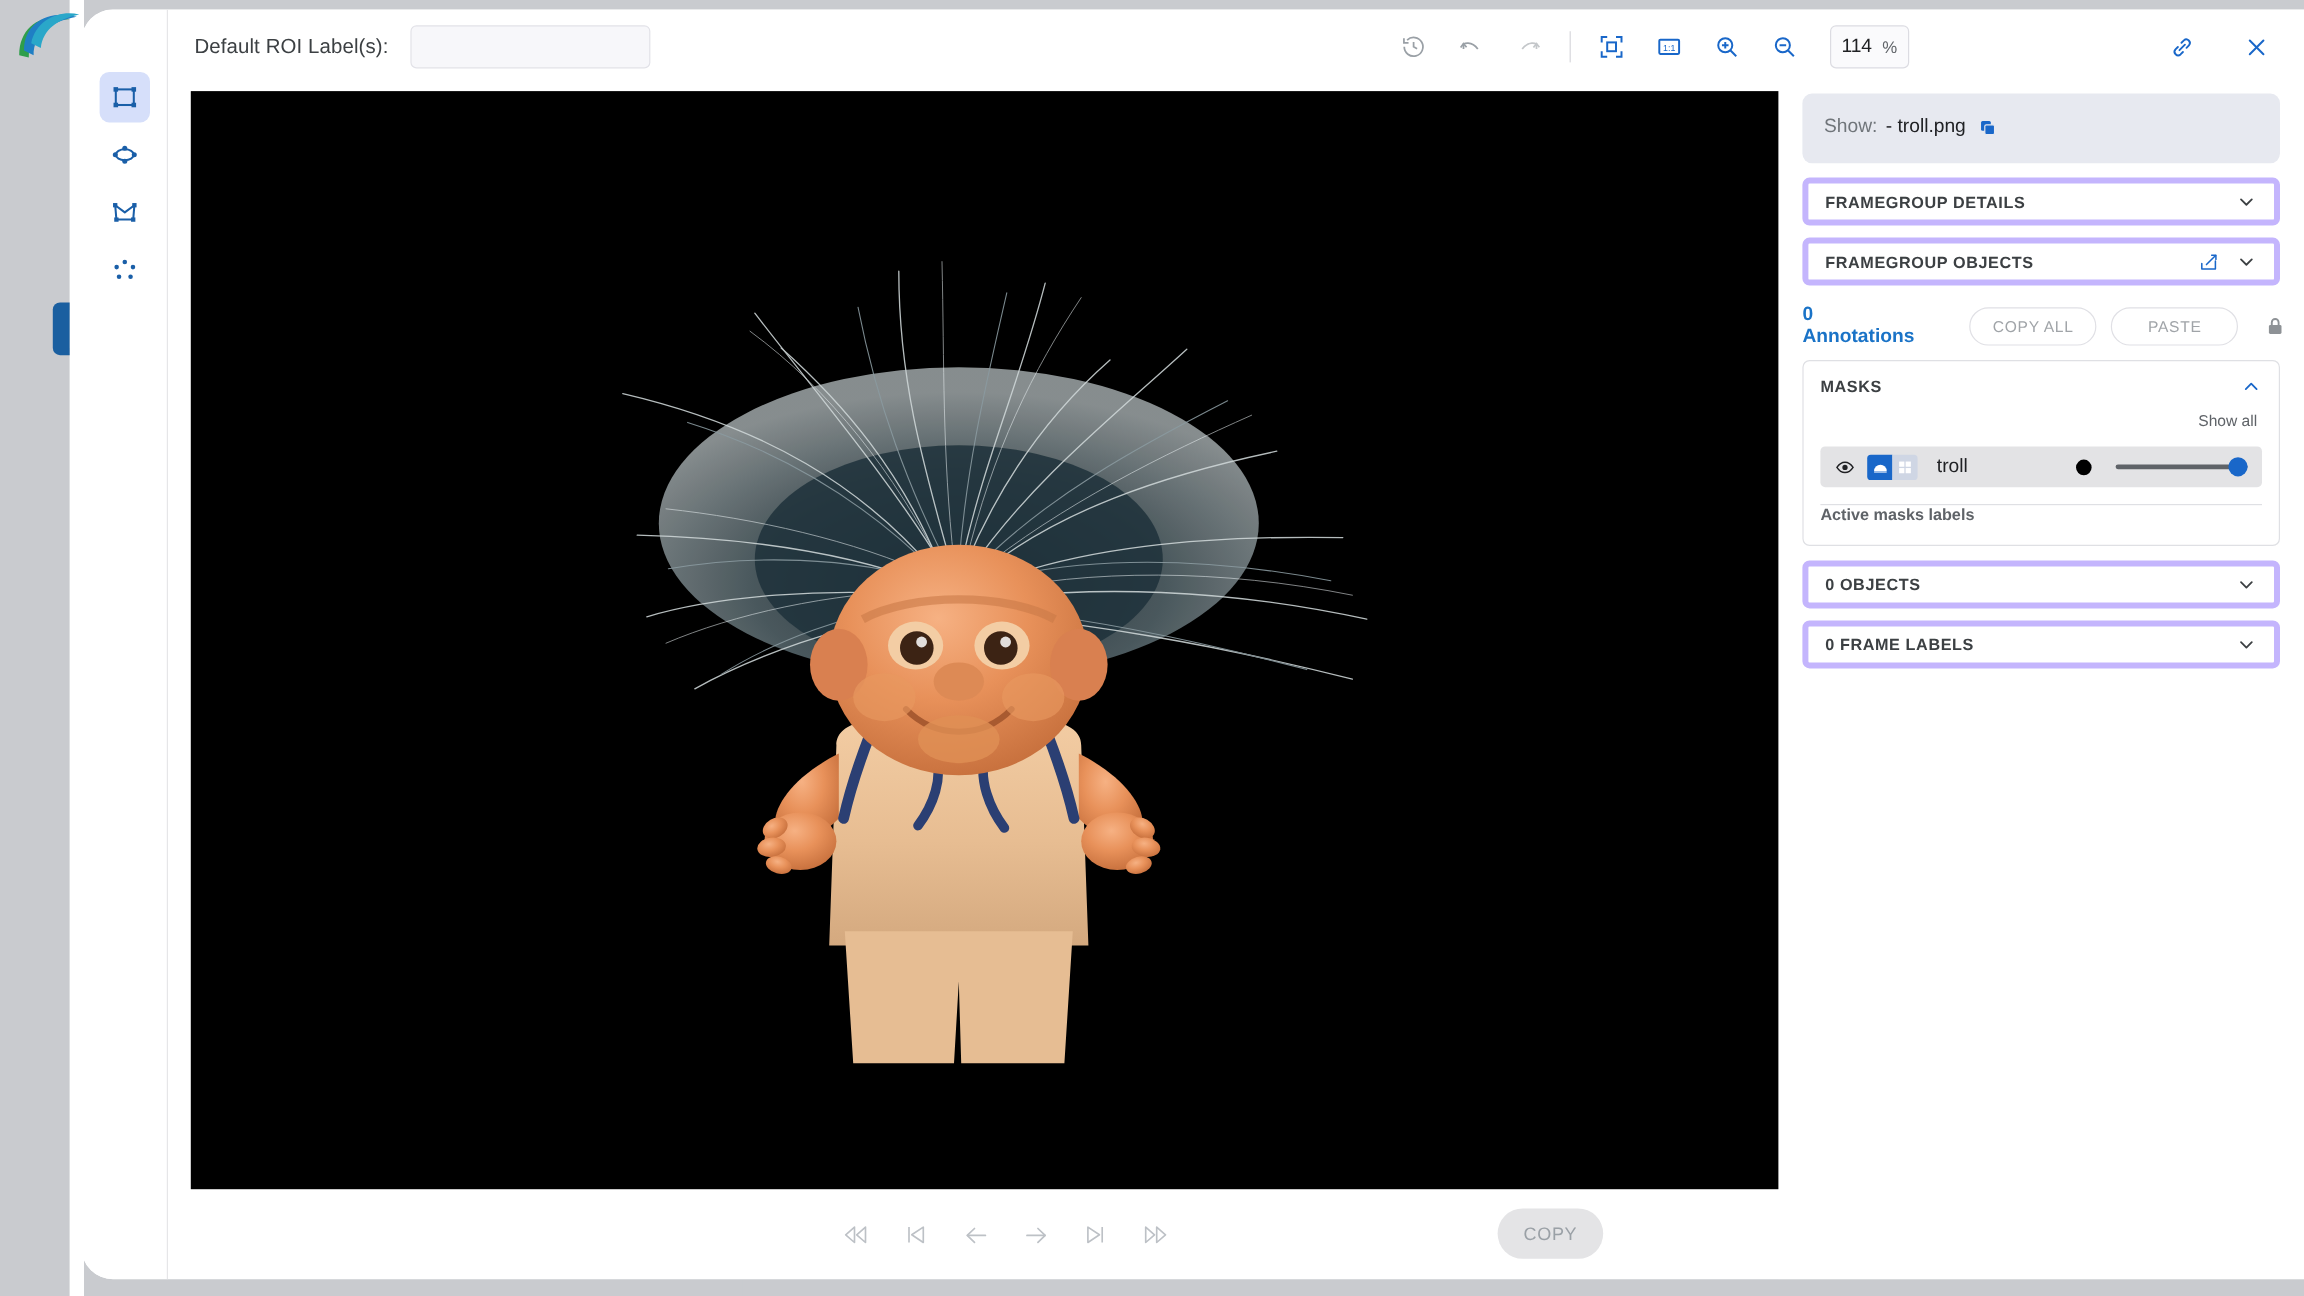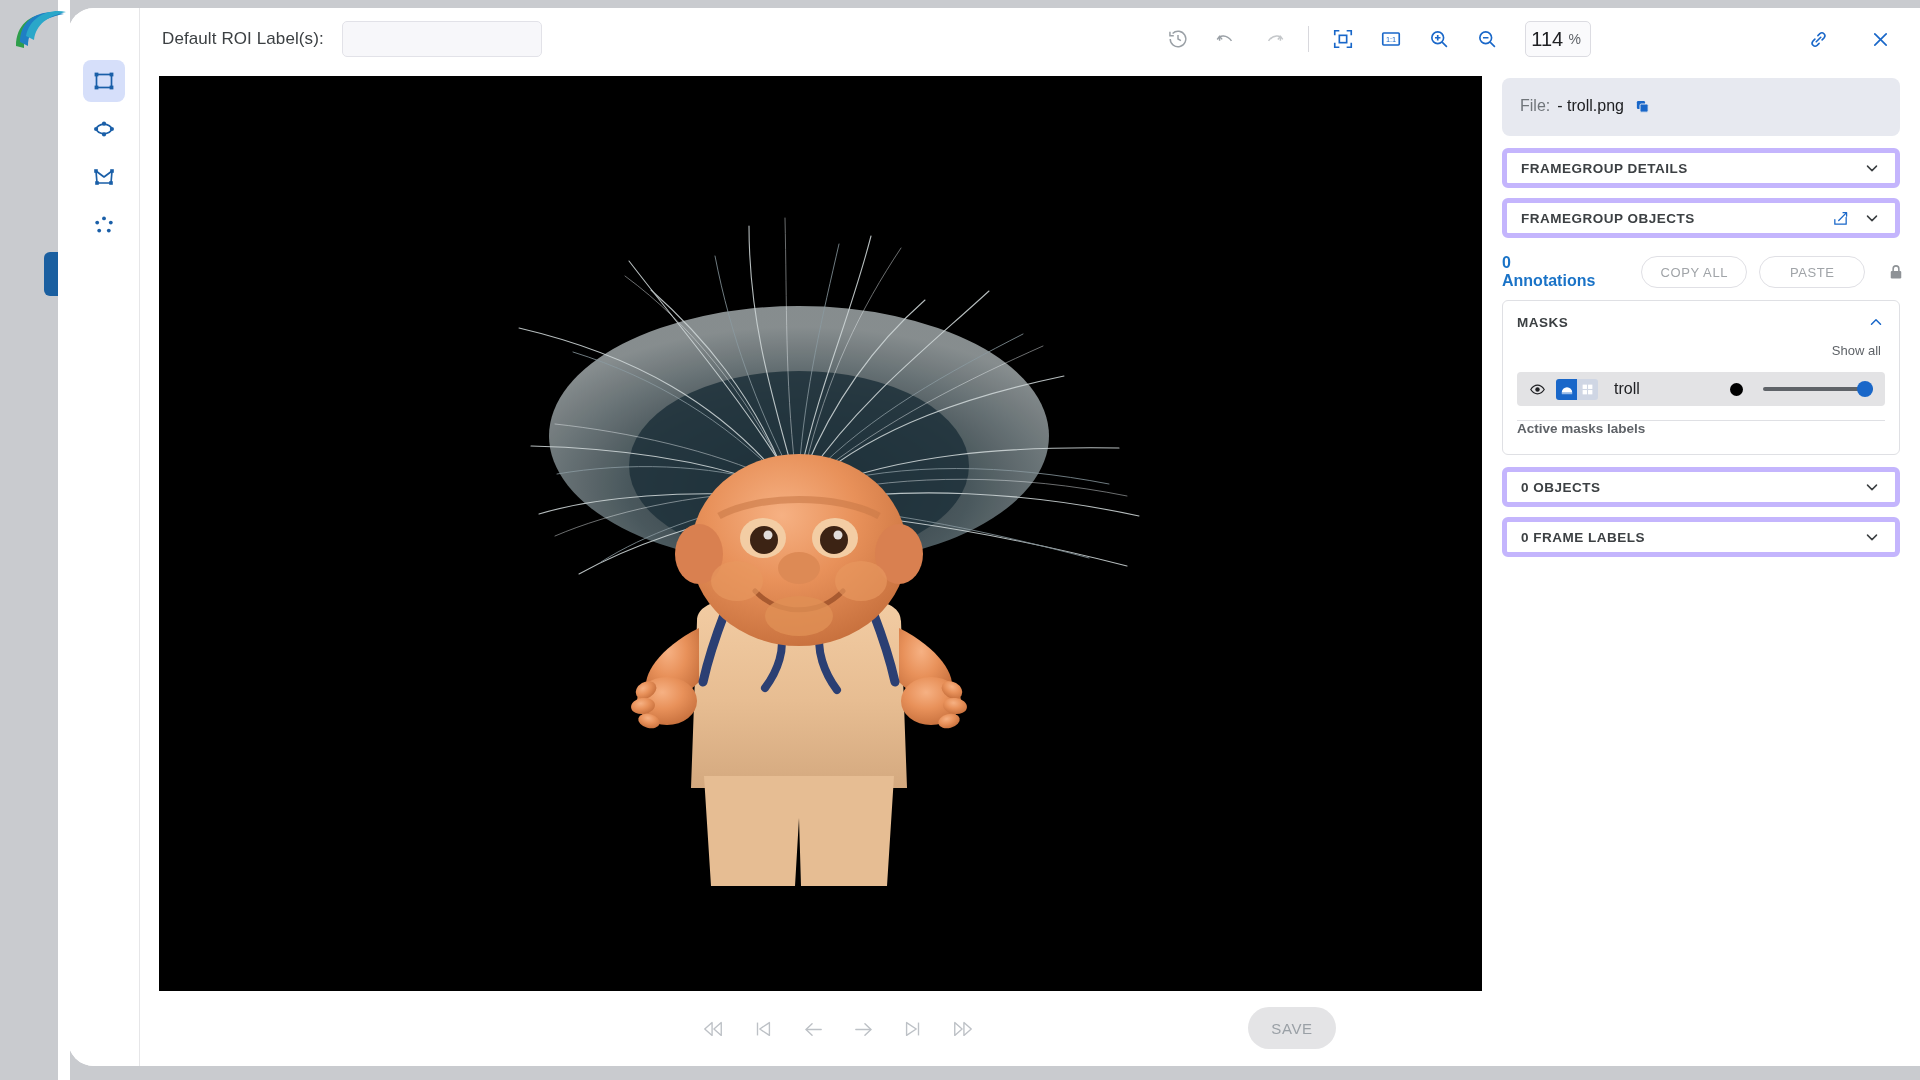--- a/index.html
+++ b/index.html
@@ -99,21 +99,21 @@
   #zoom-box {
     display: flex; align-items: center;
     width: 66px; height: 36px;
     margin-left: 14px;
     border: 1px solid #dcdce2;
     border-radius: 5px;
     background: #fafafc;
   }
   #zoom-value {
     flex: 1; text-align: center;
-    font-size: 20px; color: #202124;
+    font-size: 16px; color: #202124;
     border: none; background: transparent;
     font-family: "Liberation Sans", sans-serif;
     width: 40px; outline: none;
   }
   #zoom-percent { font-size: 14px; color: #5f6368; padding-right: 9px; }
   #win-actions {
     position: absolute; right: 16px; top: 0; height: 62px;
     display: flex; align-items: center; gap: 14px;
   }
 
@@ -567,28 +567,28 @@
       </div>
       <div class="nav-btn">
         <span>
           <svg class="ico" width="22" height="22" viewBox="0 0 24 24" fill="none" stroke="#bdc1c6" stroke-width="1.5" stroke-linejoin="round">
             <polygon points="3,5 3,19 11,12"></polygon>
               <polygon points="13,5 13,19 21,12"></polygon>
           </svg>
         </span>
       </div>
     </div>
-    <button id="save-button">SAVE</button>
+    <button id="save-button">COPY</button>
   </div>
 
   <div id="right-panel">
 
     <div id="file-info">
       <div class="file-row">
-        <span class="muted">File:</span>
+        <span class="muted">Show:</span>
         <span class="strong">- troll.png</span>
         <span style="margin-left:4px;">
           <svg class="ico" width="15" height="15" viewBox="0 0 24 24">
             <rect x="3" y="3" width="13" height="13" rx="2" fill="#1967c9"></rect>
             <rect x="8" y="8" width="13" height="13" rx="2" fill="#1967c9" stroke="#e7e9f0" stroke-width="1.6"></rect>
           </svg>
         </span>
       </div>
     </div>
 

